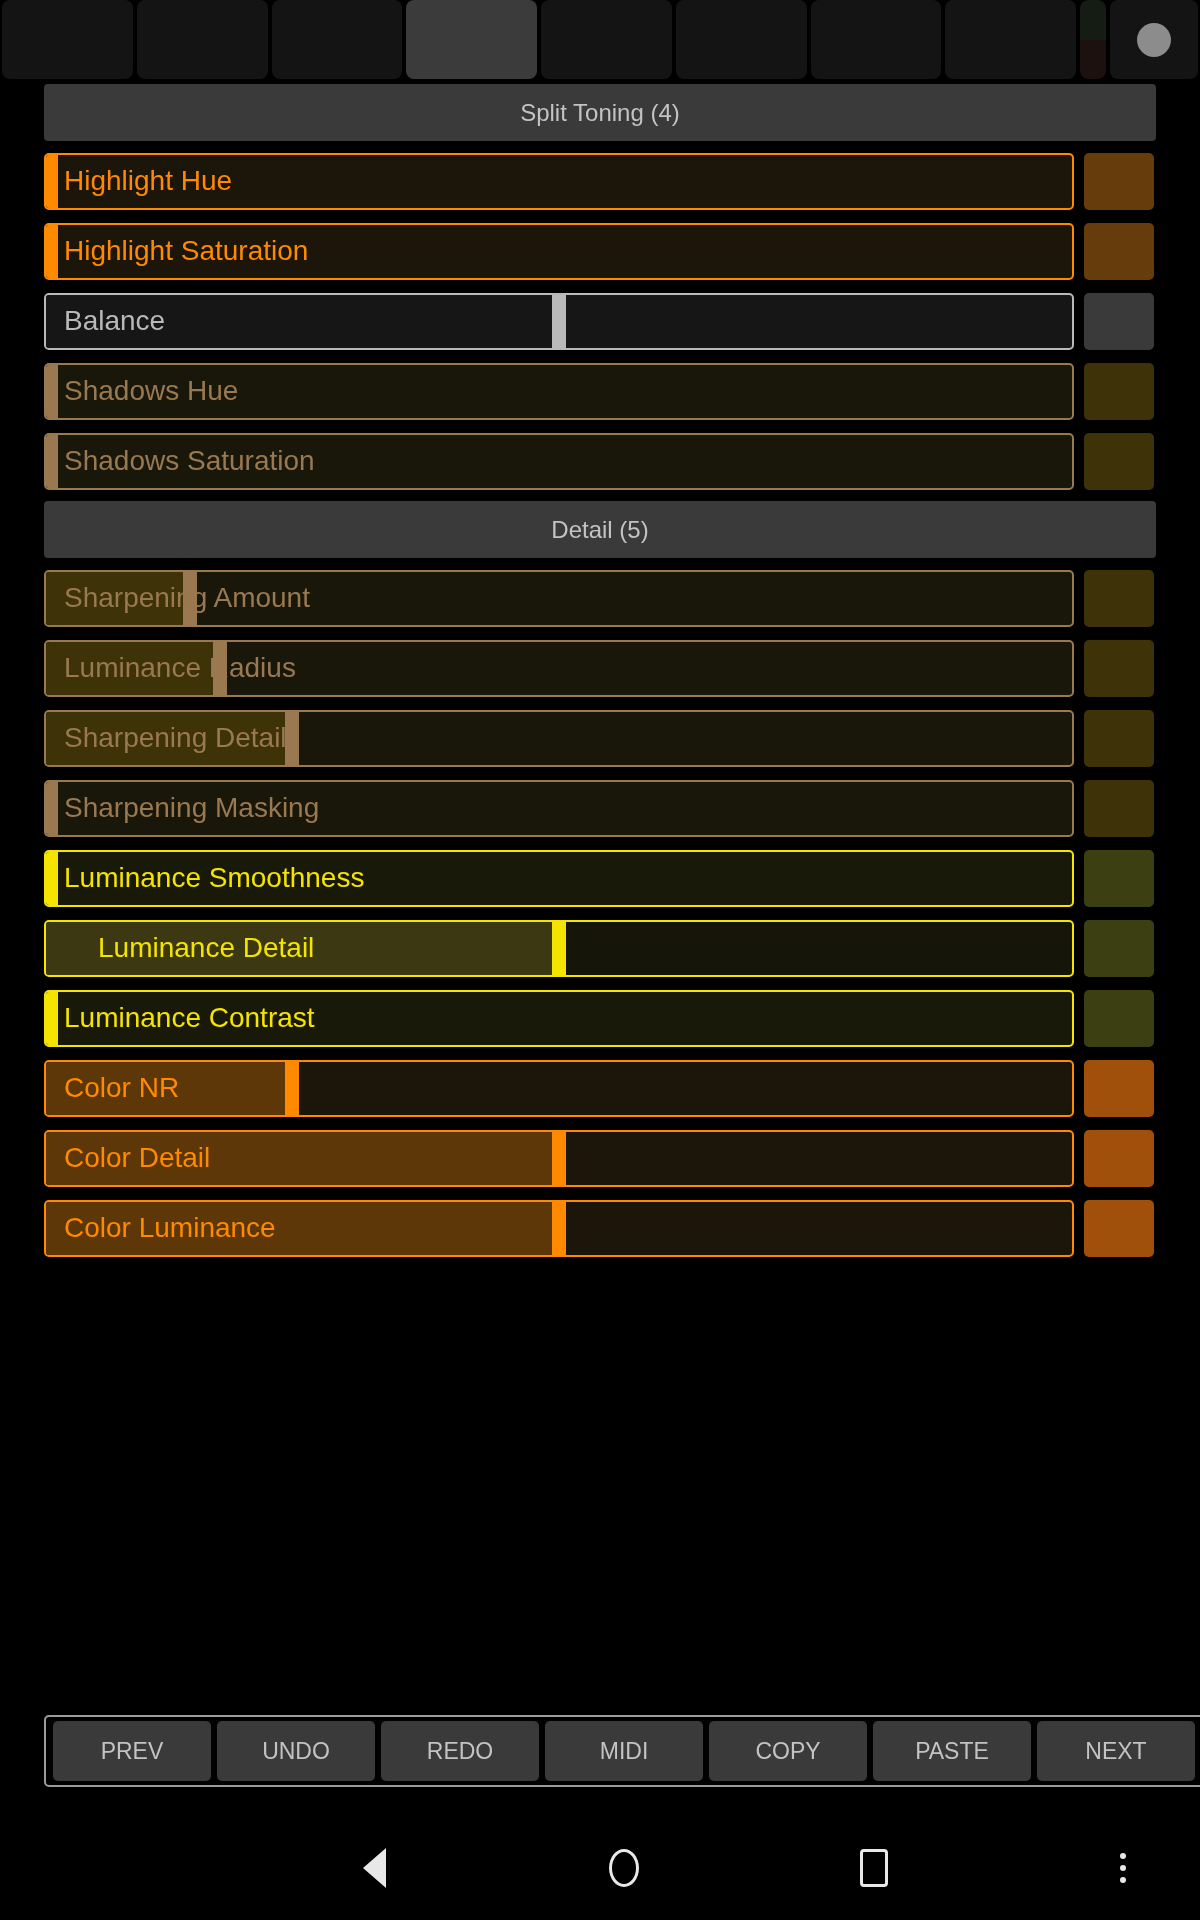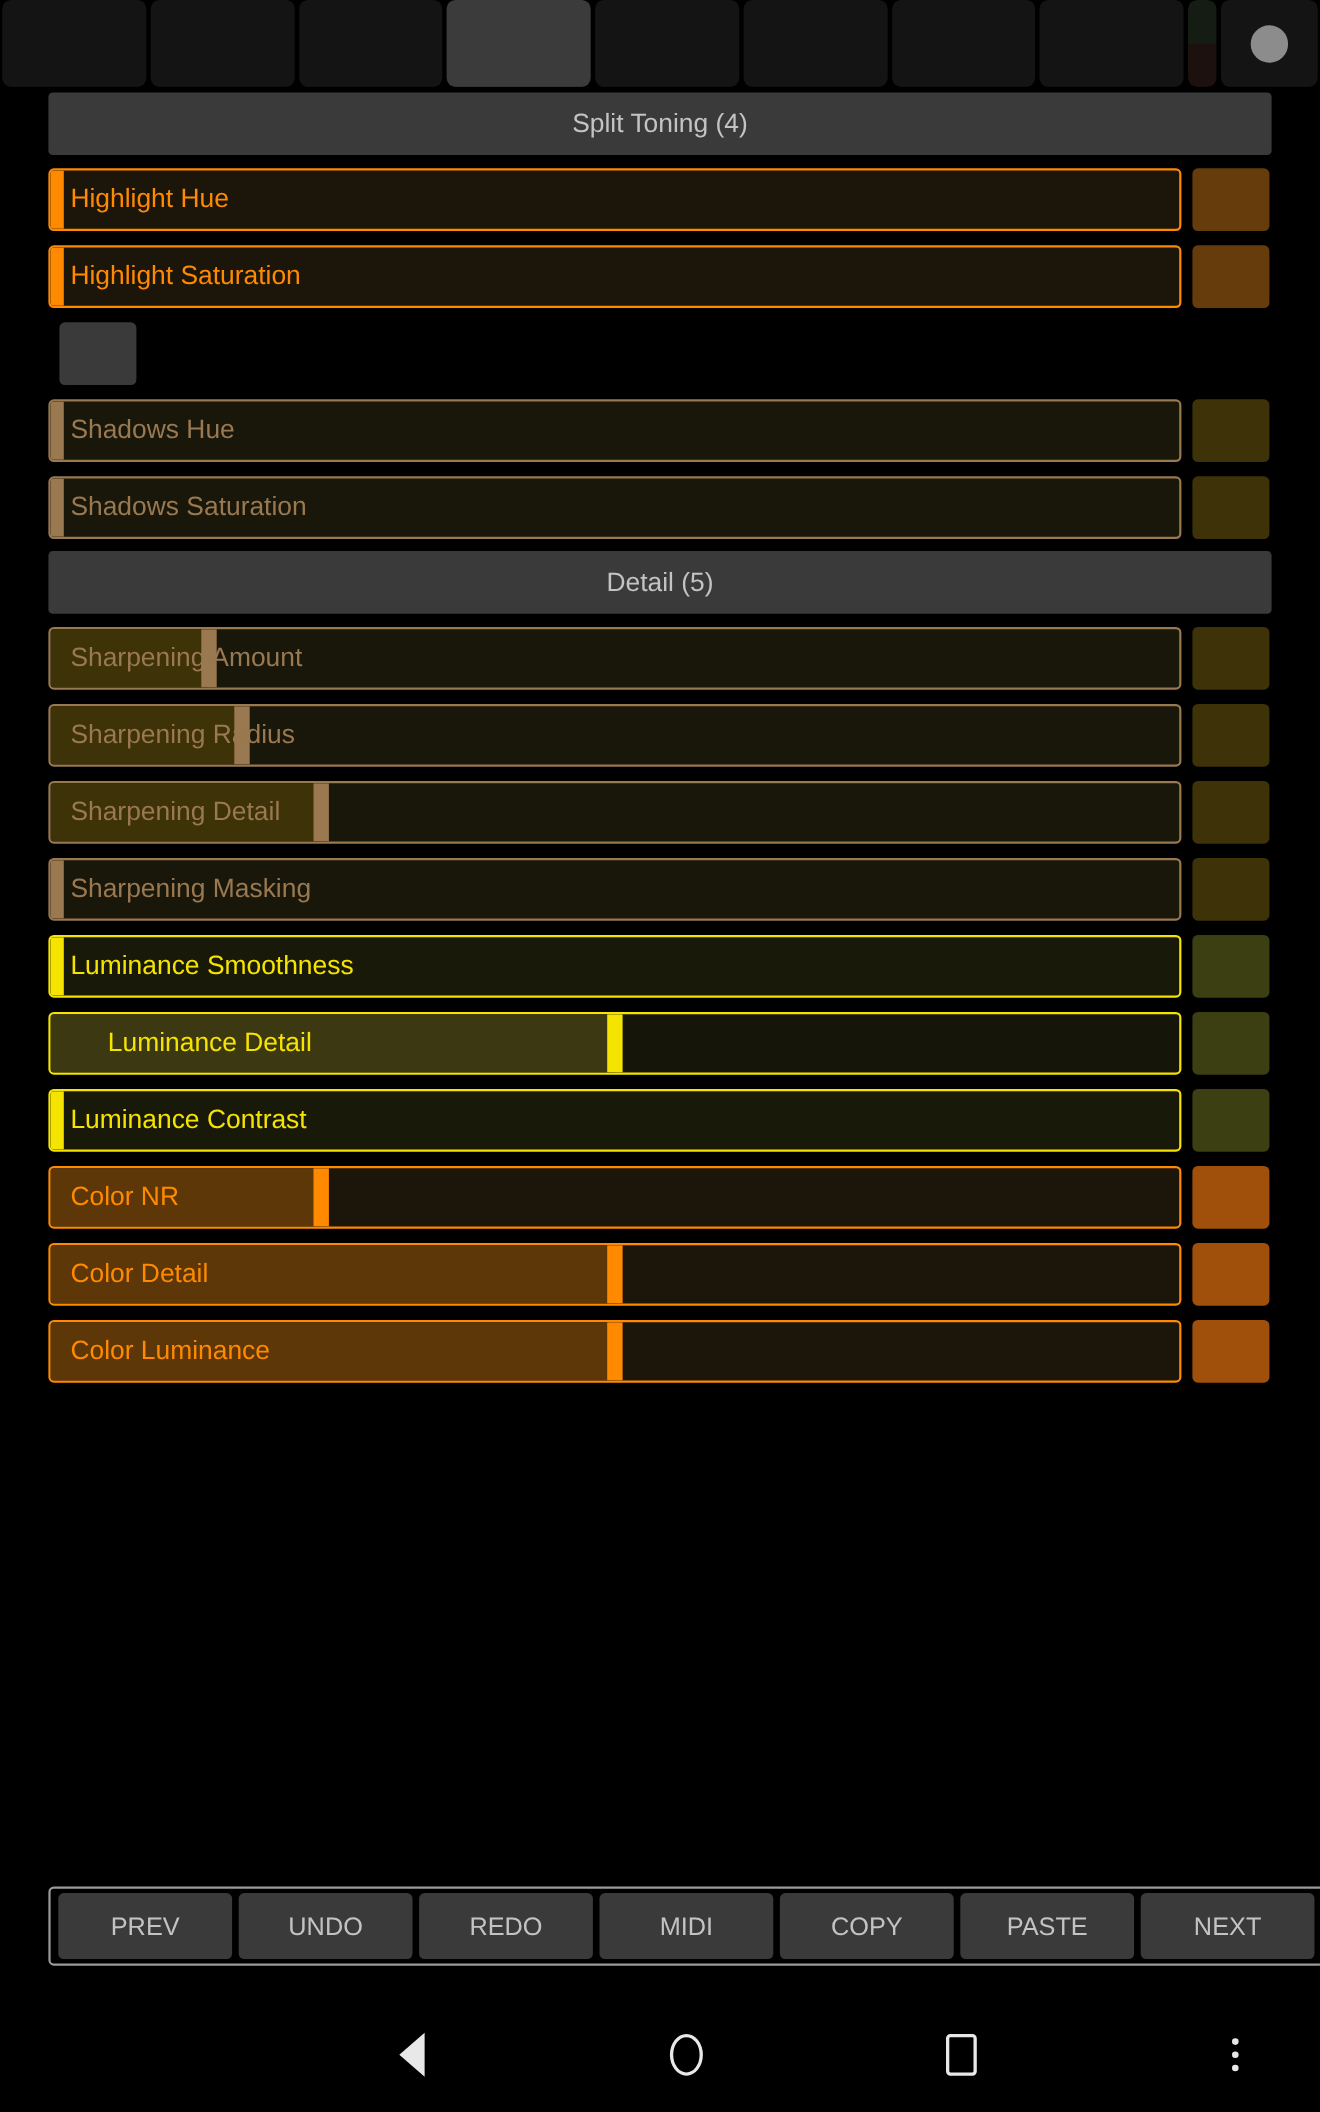--- a/index.html
+++ b/index.html
@@ -125,21 +125,21 @@
   }
   .slider .thumb {
     position: absolute;
     top: 0;
     bottom: 0;
   }
   .slider .label {
     position: relative;
     z-index: 3;
     padding-left: 18px;
-    font-size: 24px;
+    font-size: 28px;
     white-space: nowrap;
     pointer-events: none;
   }
 
   .swatch {
     width: 70px;
     height: 57px;
     margin-left: 10px;
     border-radius: 5px;
     flex: 0 0 70px;
@@ -264,20 +264,25 @@
       </div>
       <div class="rowwrap">
         <div class="slider" style="border-color: rgb(255, 138, 0); background: rgb(28, 21, 9);">
           <div class="fill" style="width: 0%; background: rgb(28, 21, 9);"></div>
           <div class="thumb" style="background: rgb(255, 138, 0); left: 0px; width: 12px;"></div>
           <div class="label" style="color: rgb(255, 138, 0);">Highlight Saturation</div>
         </div>
         <div class="swatch" style="background: rgb(102, 60, 12);"></div>
       </div>
       <div class="rowwrap">
+        <div class="slider" style="border-color: rgb(185, 185, 185); background: rgb(22, 22, 22);">
+          <div class="fill" style="width: 50%; background: rgb(22, 22, 22);"></div>
+          <div class="thumb" style="background: rgb(185, 185, 185); left: calc(50% - 7px); width: 14px;"></div>
+          <div class="label" style="color: rgb(185, 185, 185);">Balance</div>
+        </div>
         <div class="swatch" style="background: rgb(58, 58, 58);"></div>
       </div>
       <div class="rowwrap">
         <div class="slider" style="border-color: rgb(154, 120, 80); background: rgb(24, 23, 10);">
           <div class="fill" style="width: 0%; background: rgb(24, 23, 10);"></div>
           <div class="thumb" style="background: rgb(154, 120, 80); left: 0px; width: 12px;"></div>
           <div class="label" style="color: rgb(154, 120, 80);">Shadows Hue</div>
         </div>
         <div class="swatch" style="background: rgb(61, 50, 8);"></div>
       </div>
@@ -297,21 +302,21 @@
           <div class="fill" style="width: 14%; background: rgb(61, 50, 8);"></div>
           <div class="thumb" style="background: rgb(154, 120, 80); left: calc(14% - 7px); width: 14px;"></div>
           <div class="label" style="color: rgb(154, 120, 80);">Sharpening Amount</div>
         </div>
         <div class="swatch" style="background: rgb(61, 50, 8);"></div>
       </div>
       <div class="rowwrap">
         <div class="slider" style="border-color: rgb(154, 120, 80); background: rgb(24, 23, 10);">
           <div class="fill" style="width: 17%; background: rgb(61, 50, 8);"></div>
           <div class="thumb" style="background: rgb(154, 120, 80); left: calc(17% - 7px); width: 14px;"></div>
-          <div class="label" style="color: rgb(154, 120, 80);">Sharpening Radius</div>
+          <div class="label" style="color: rgb(154, 120, 80);">Luminance Radius</div>
         </div>
         <div class="swatch" style="background: rgb(61, 50, 8);"></div>
       </div>
       <div class="rowwrap">
         <div class="slider" style="border-color: rgb(154, 120, 80); background: rgb(24, 23, 10);">
           <div class="fill" style="width: 24%; background: rgb(61, 50, 8);"></div>
           <div class="thumb" style="background: rgb(154, 120, 80); left: calc(24% - 7px); width: 14px;"></div>
           <div class="label" style="color: rgb(154, 120, 80);">Sharpening Detail</div>
         </div>
         <div class="swatch" style="background: rgb(61, 50, 8);"></div>

